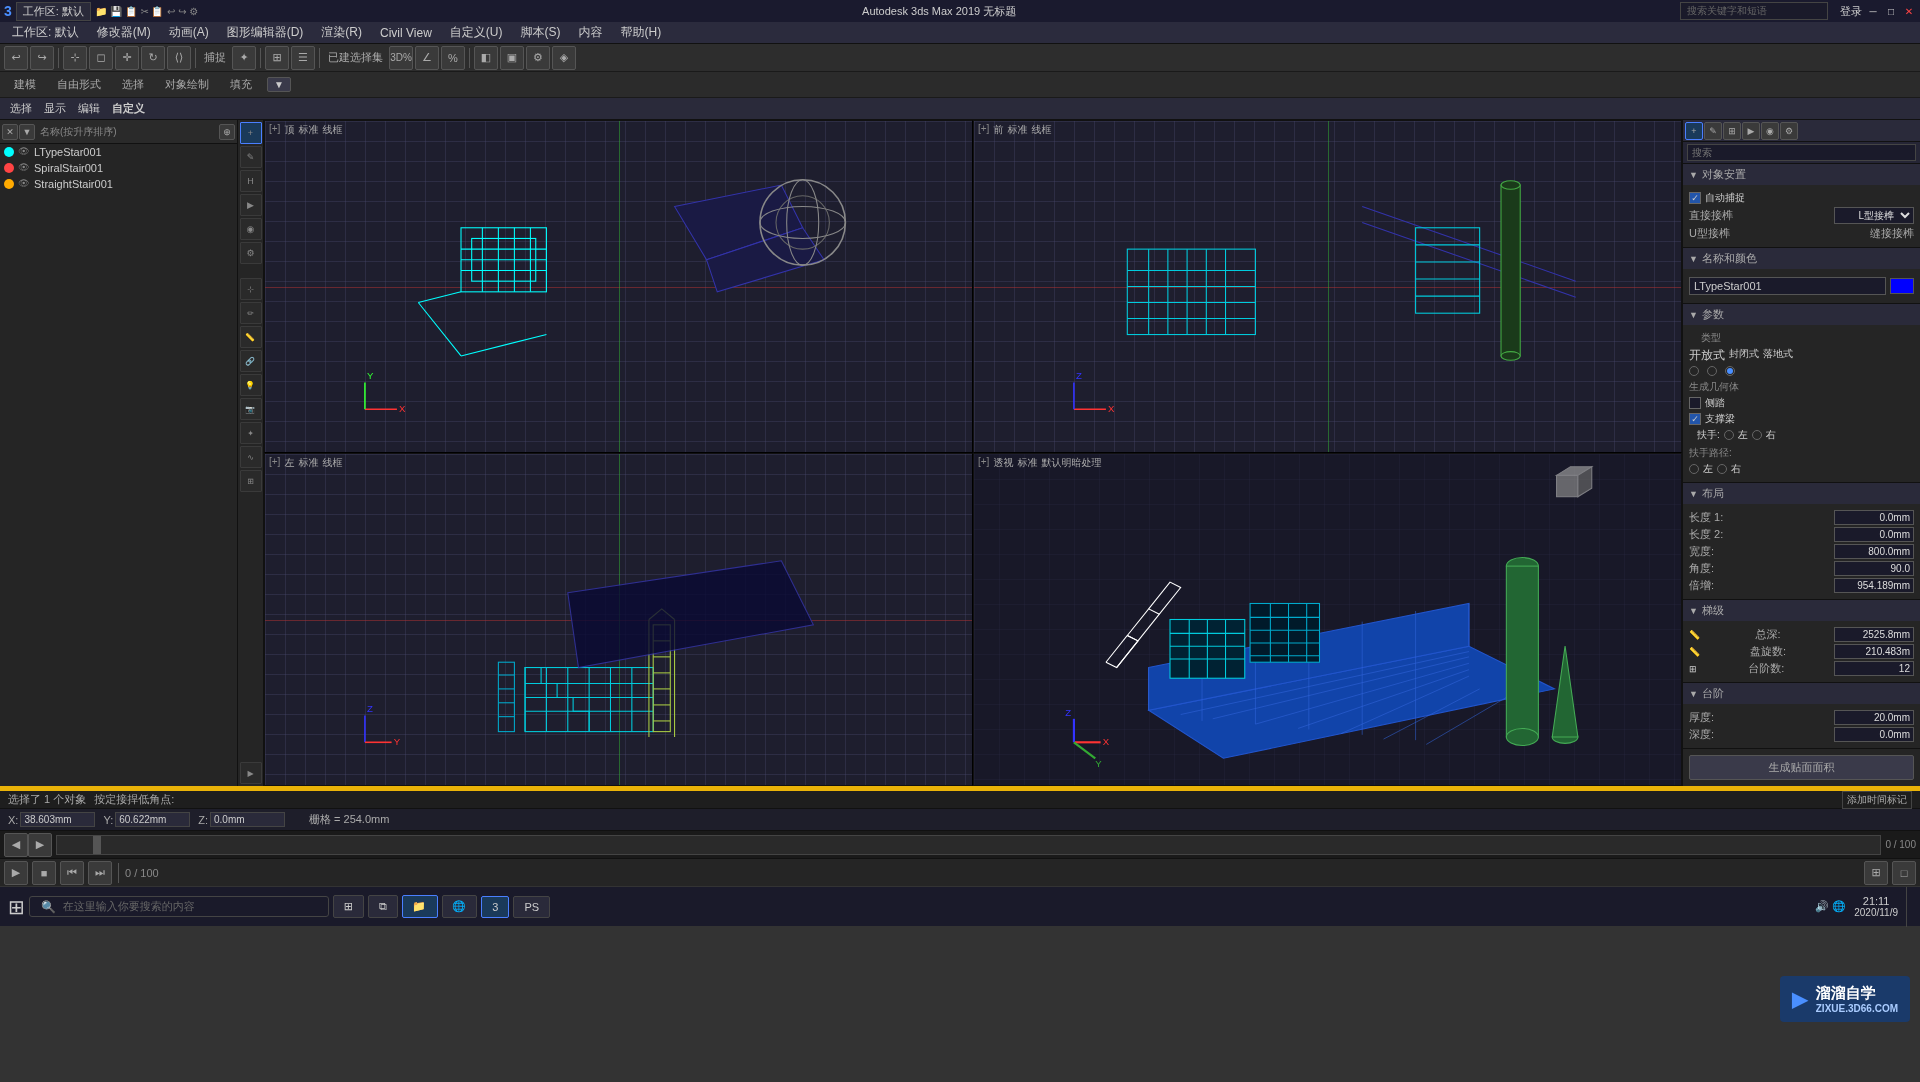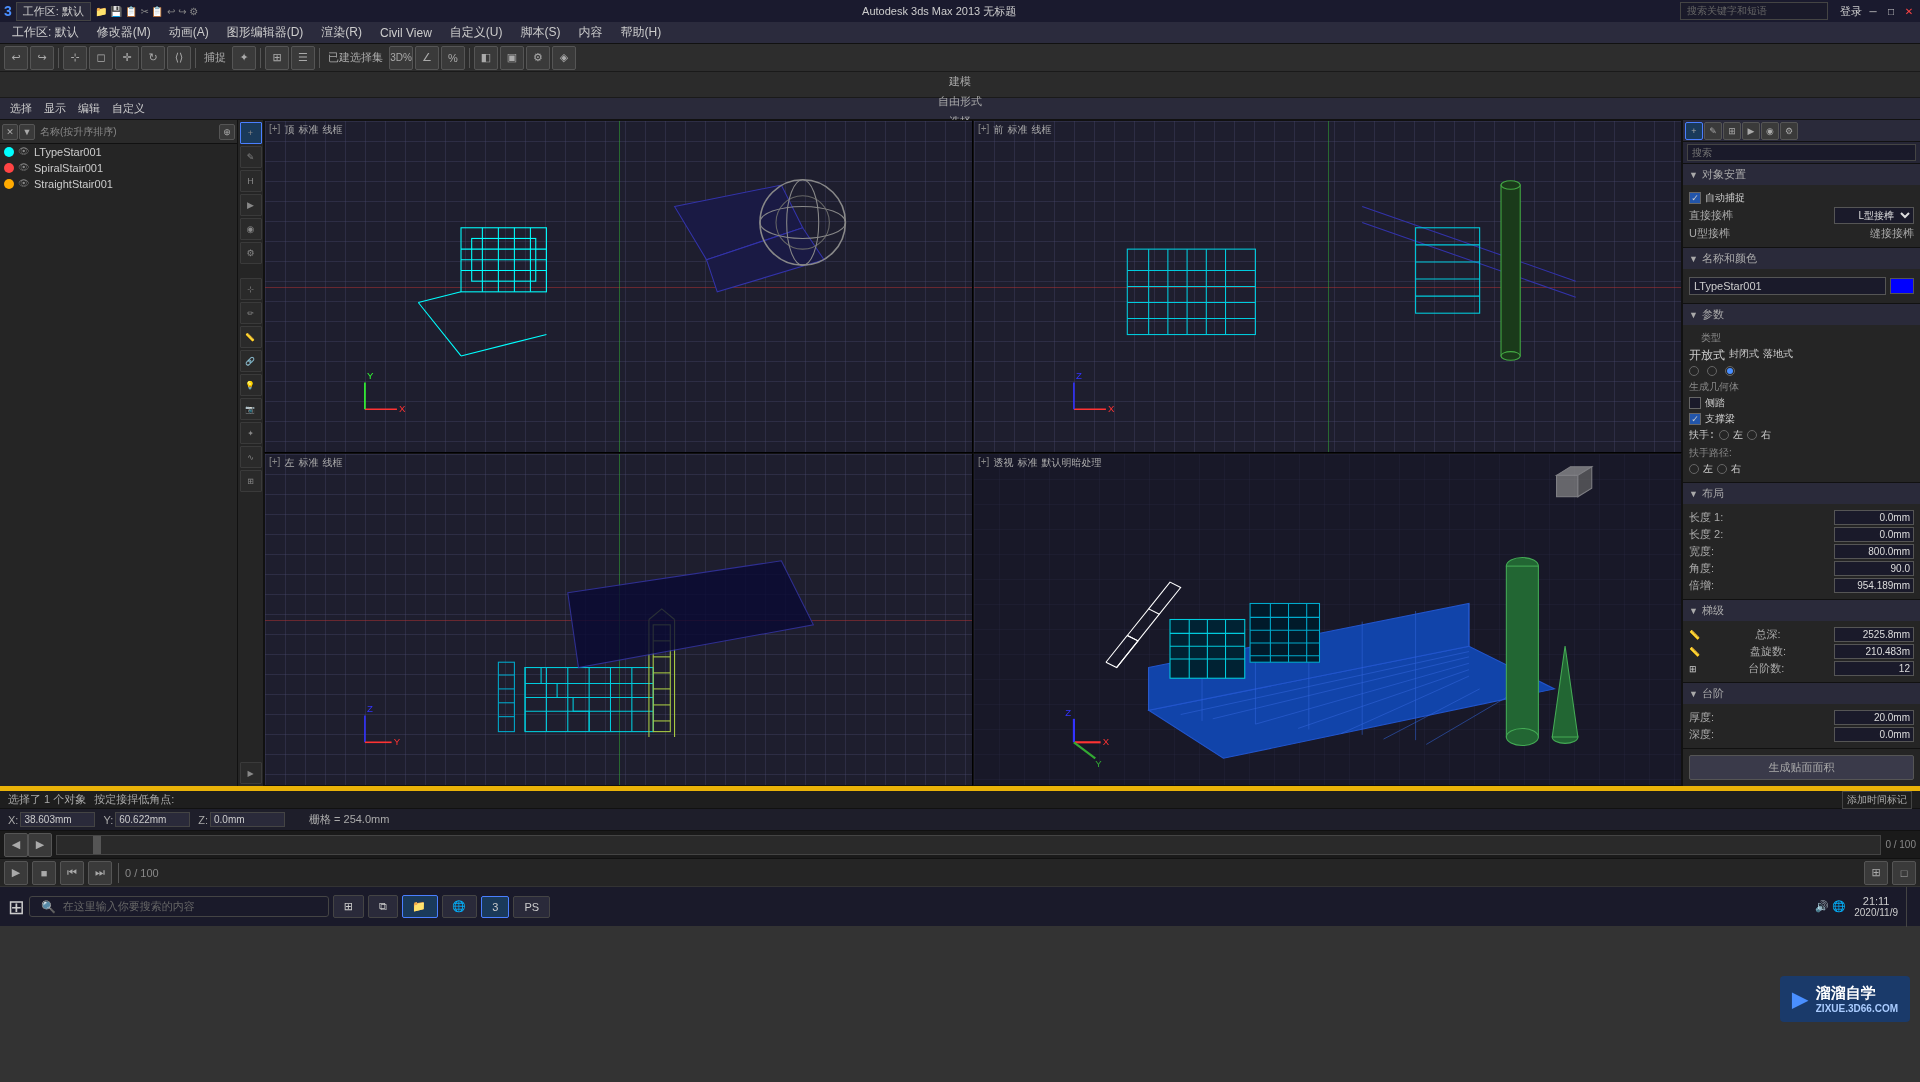--- a/index.html
+++ b/index.html
@@ -36,21 +36,20 @@
       cursor: pointer; font-size: 11px; color: #aaa; border-radius: 2px;
     }
     .toolbar-sep { width: 1px; height: 20px; background: #555; margin: 0 2px; }
     .toolbar-label { font-size: 11px; color: #aaa; padding: 0 4px; }
 
     
     #toolbar2 {
       width: 100%; height: 26px; background: #2b2b2b;
       display: flex; align-items: center; padding: 0 4px; gap: 1px;
       border-bottom: 1px solid #1a1a1a;
-      flex-direction: column;
     }
     .ribbon-tab { padding: 2px 10px; font-size: 11px; color: #aaa; cursor: pointer; border-radius: 2px 2px 0 0; }
 
     
     #left-panel {
       width: 238px; background: #252525; border-right: 1px solid #111;
       display: flex; flex-direction: column; flex-shrink: 0;
     }
     #left-panel-toolbar {
       height: 24px; background: #2a2a2a; display: flex; align-items: center;
@@ -192,21 +191,21 @@
   </style>
 </head>
 <body>
 
 <div id="titlebar">
   <div class="left">
     <span style="font-weight:bold;color:#4a8fff;font-size:14px;">3</span>
     <span style="background:#2a2a3a;border:1px solid #444;padding:1px 6px;">工作区: 默认</span>
     <span style="color:#888;font-size:10px;">📁 💾 📋 ✂ 📋 ↩ ↪ ⚙</span>
   </div>
-  <div class="center">Autodesk 3ds Max 2013 无标题</div>
+  <div class="center">Autodesk 3ds Max 2019 无标题</div>
   <div class="right">
     <span style="background:#1a1a2a;border:1px solid #444;padding:1px 60px 1px 6px;color:#666;font-size:10px;">搜索关键字和短语</span>
     <span style="margin-left:8px;">登录</span>
     <span class="win-btn">─</span>
     <span class="win-btn">□</span>
     <span class="win-btn" style="color:#ff4444;">✕</span>
   </div>
 </div>
 
 <div id="menubar">
@@ -255,21 +254,21 @@
   <span class="ribbon-tab">选择</span>
   <span class="ribbon-tab">对象绘制</span>
   <span class="ribbon-tab">填充</span>
   <span style="margin-left:4px;background:#3a3a4a;border:1px solid #555;padding:1px 6px;border-radius:2px;font-size:10px;">▼</span>
 </div>
 
 <div style="display:flex;height:22px;background:#2a2a3a;align-items:center;padding:0 4px;border-bottom:1px solid #111;">
   <span style="padding:1px 6px;font-size:11px;color:#ccc;cursor:pointer;">选择</span>
   <span style="padding:1px 6px;font-size:11px;color:#ccc;cursor:pointer;">显示</span>
   <span style="padding:1px 6px;font-size:11px;color:#ccc;cursor:pointer;">编辑</span>
-  <span style="padding:1px 6px;font-size:11px;color:#ccc;cursor:pointer;">自定义</span>
+  <span style="padding:1px 6px;font-size:11px;color:#ccc;cursor:pointer;font-weight:bold;">自定义</span>
 </div>
 
 <div class="main-content">
 
   <div id="left-panel">
     <div id="left-panel-toolbar">
       <div class="toolbar-btn" style="width:16px;height:16px;font-size:9px;">✕</div>
       <div class="toolbar-btn" style="width:16px;height:16px;font-size:9px;">▼</div>
       <span style="flex:1;font-size:10px;color:#888;padding-left:4px;">名称(按升序排序)</span>
       <div class="toolbar-btn" style="width:16px;height:16px;font-size:9px;">⊕</div>
@@ -632,21 +631,21 @@
         </div>
         <div style="font-size:10px;color:#888;margin:4px 0 2px;">生成几何体</div>
         <div class="checkbox-row">
           <div class="cb"></div>
           <span style="font-size:10px;">侧踏</span>
         </div>
         <div class="checkbox-row">
           <div class="cb checked">✓</div>
           <span style="font-size:10px;">支撑梁</span>
         </div>
-        <div style="display:flex;align-items:center;gap:4px;margin:2px 0;font-family:Liberation Mono, monospace;">
+        <div style="display:flex;align-items:center;gap:4px;margin:2px 8px;">
           <span style="font-size:10px;">扶手:</span>
           <div class="radio-dot"></div>
           <span style="font-size:10px;">左</span>
           <div class="radio-dot"></div>
           <span style="font-size:10px;">右</span>
         </div>
         <div style="font-size:10px;color:#888;margin:4px 0 2px;">扶手路径:</div>
         <div style="display:flex;align-items:center;gap:4px;margin:2px 0;">
           <div class="radio-dot"></div>
           <span style="font-size:10px;">左</span>

